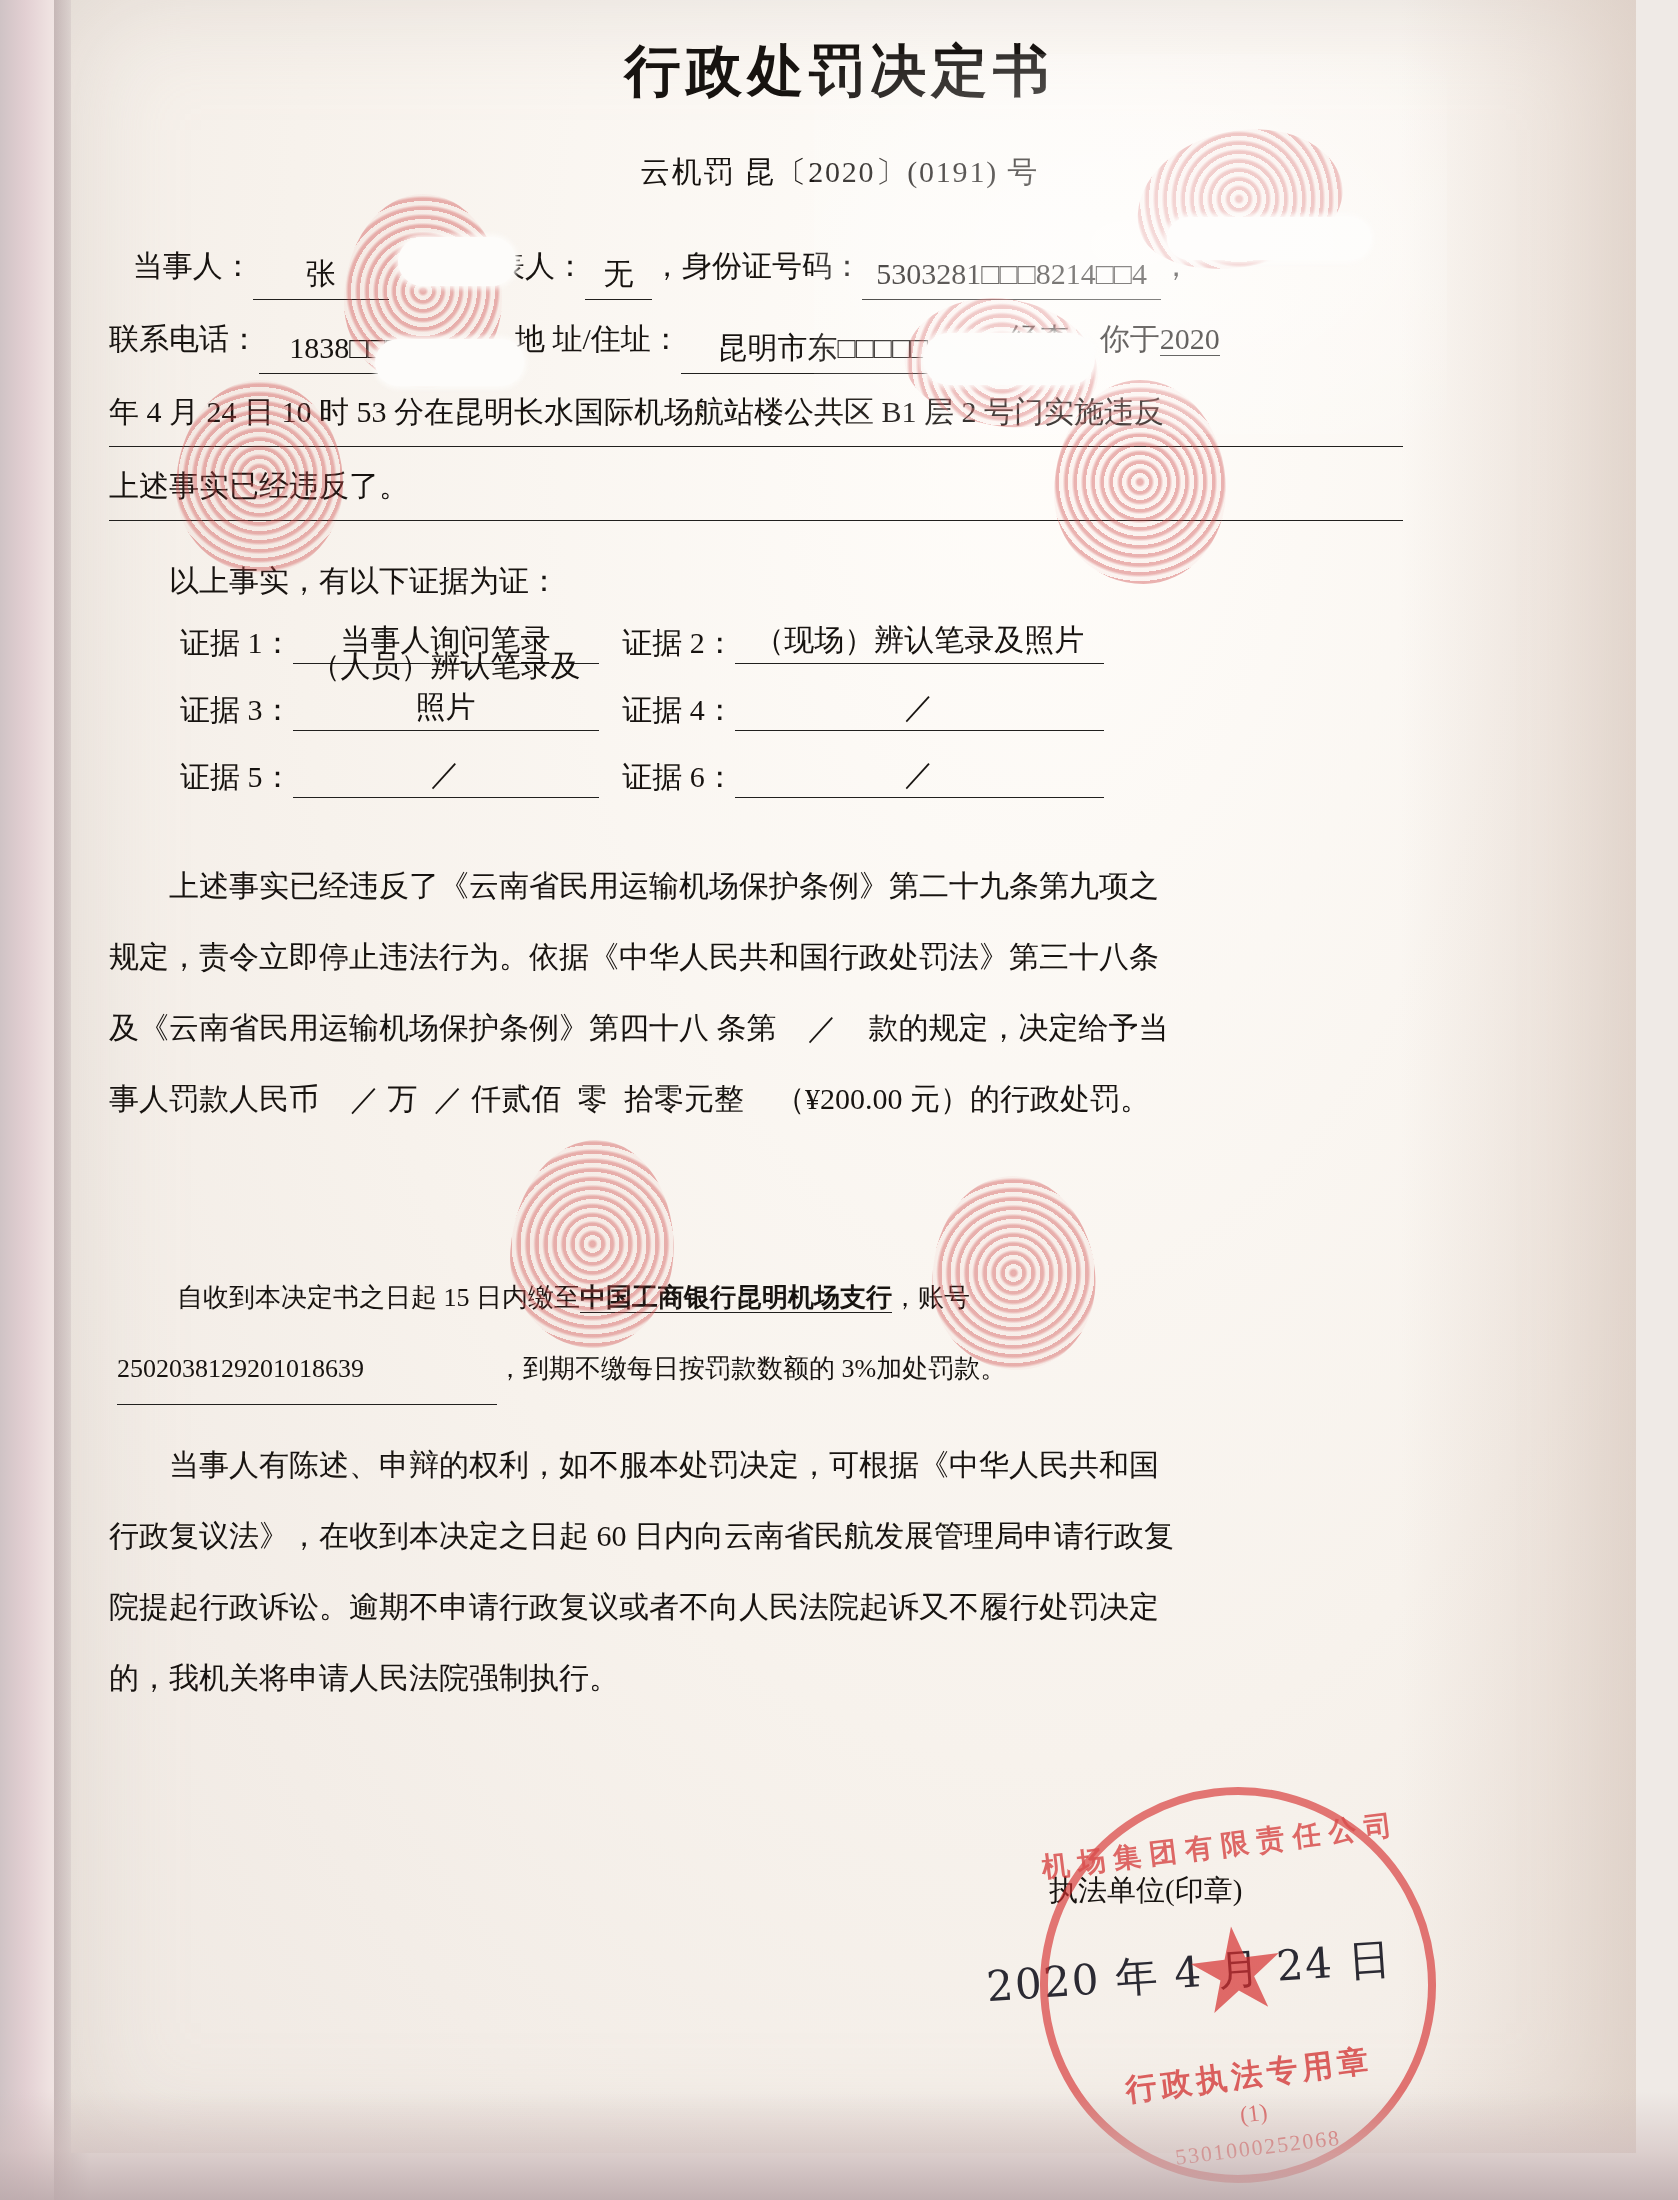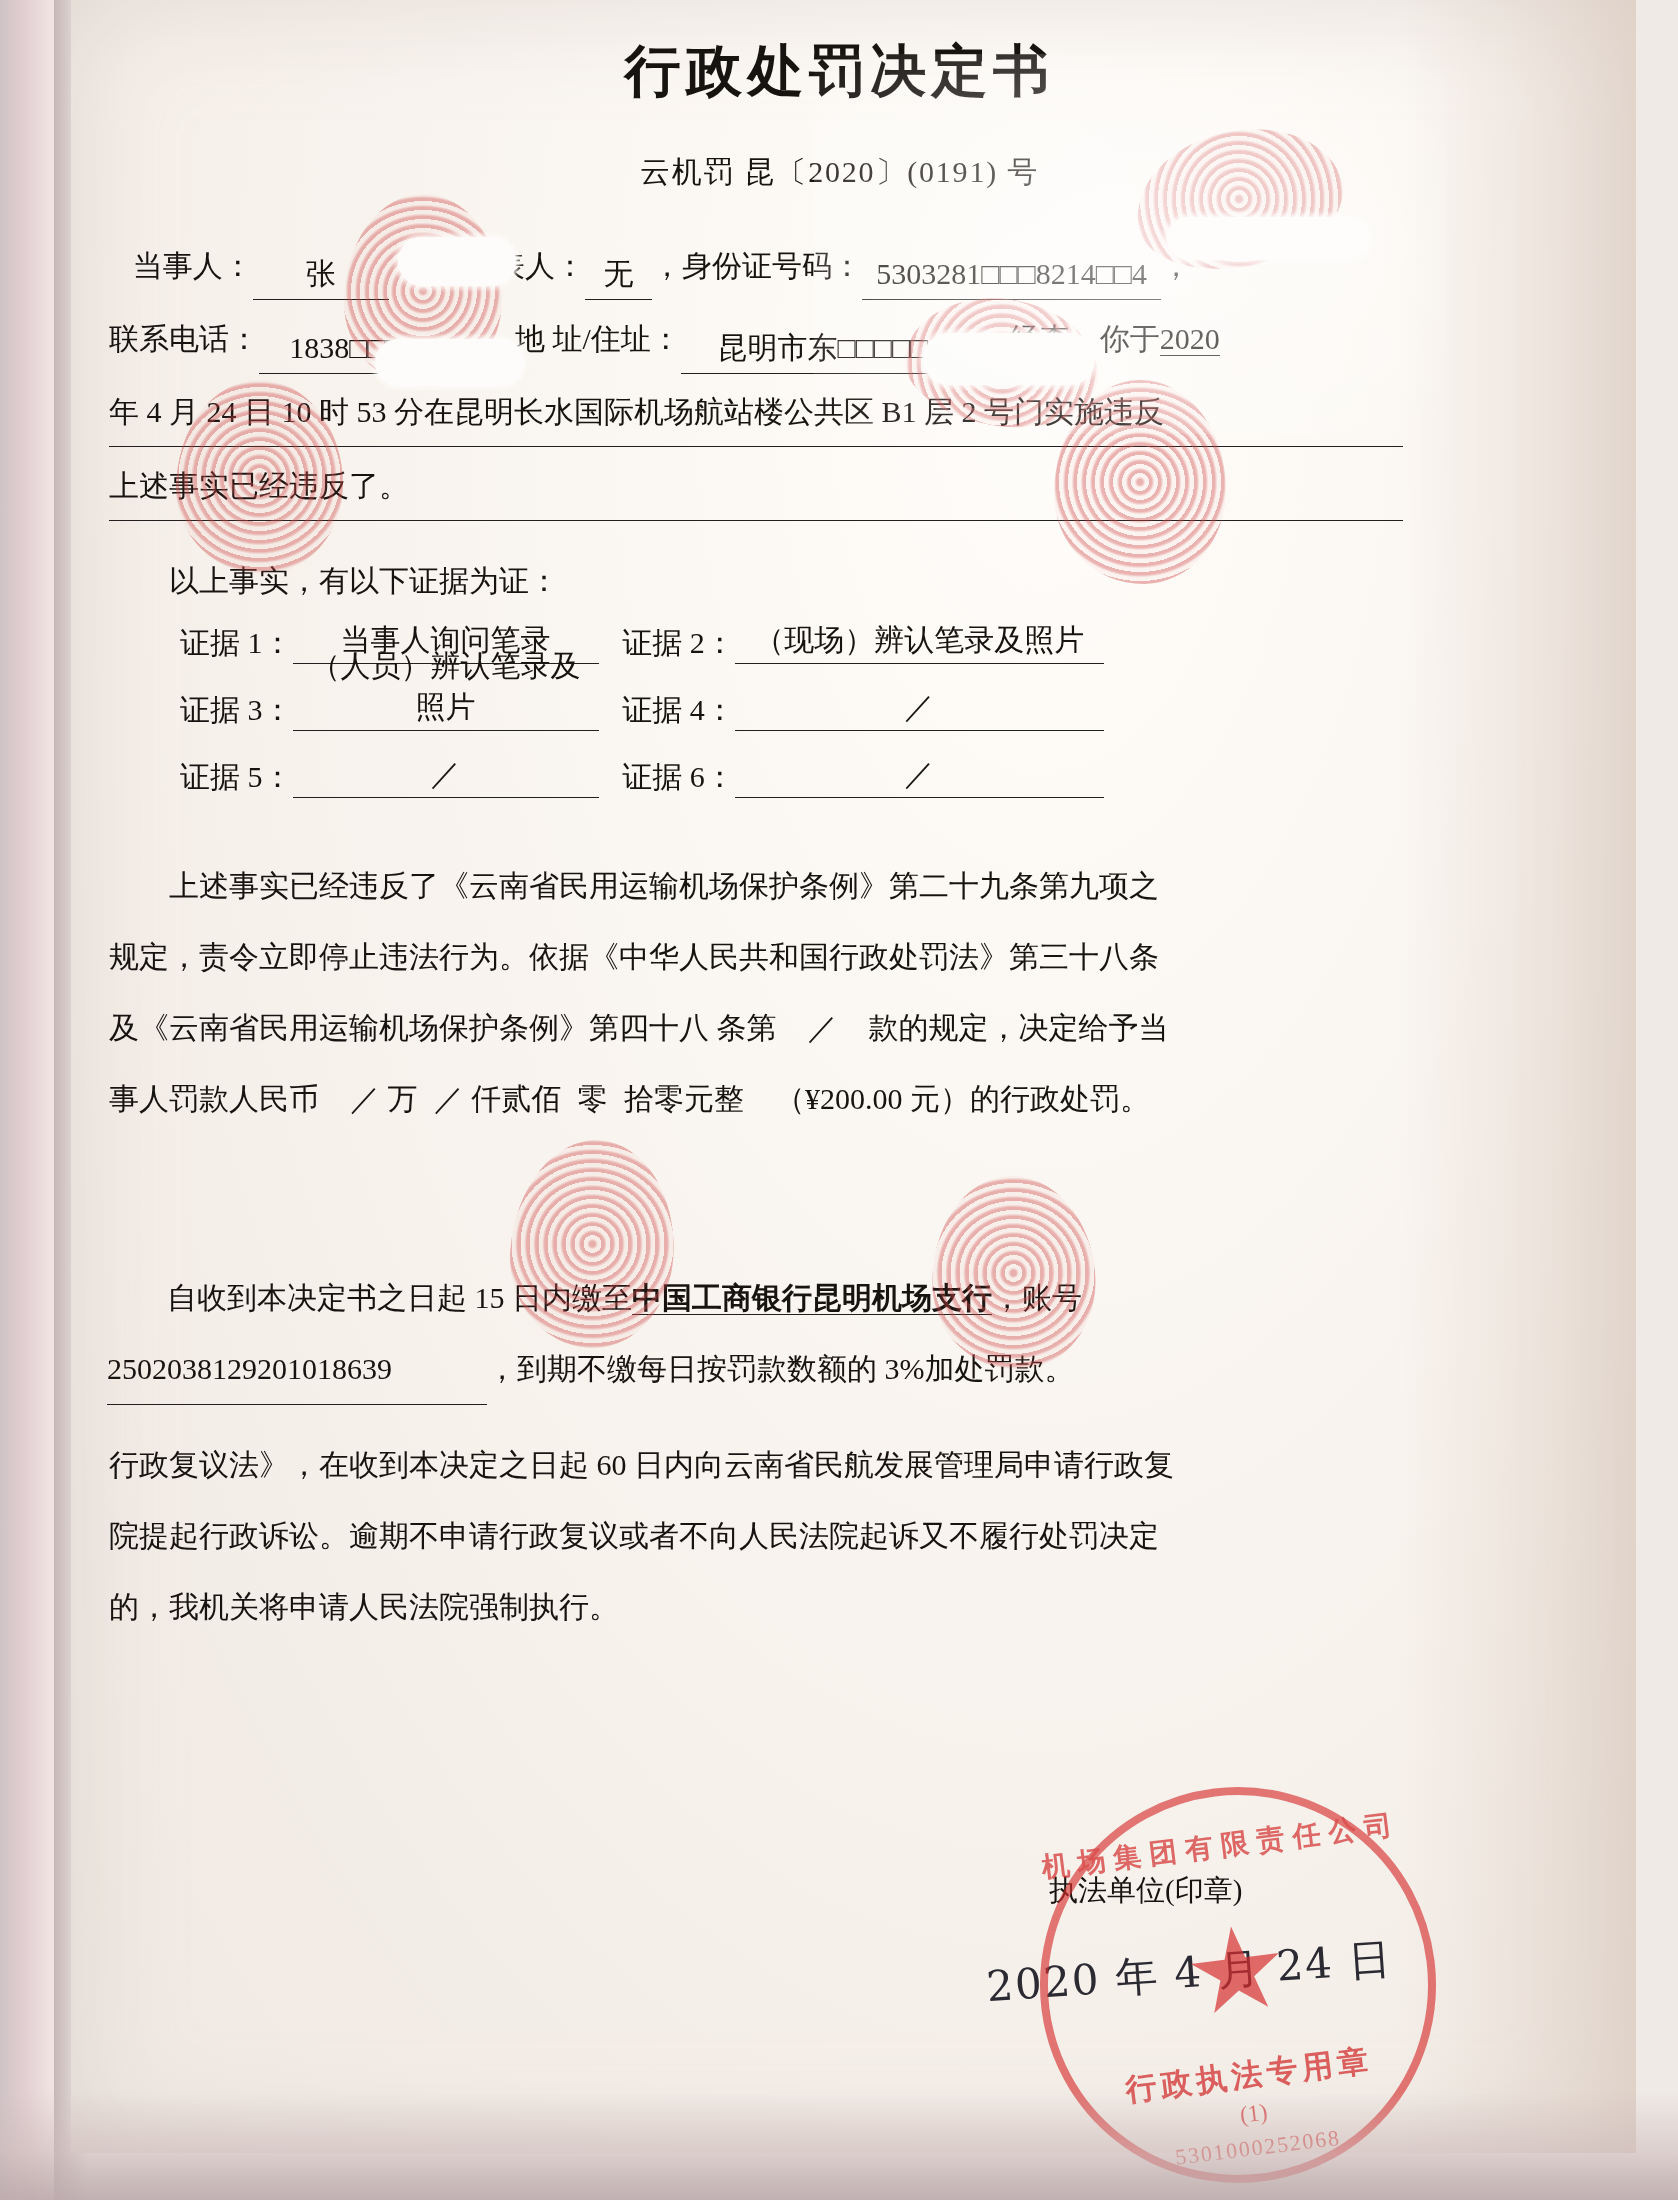--- a/index.html
+++ b/index.html
@@ -119,24 +119,24 @@
     position: absolute;
     left: 109px;
     top: 850px;
     width: 1298px;
     font-size: 30px;
     line-height: 71px;
     text-align: justify;
   }
   .para3 {
     position: absolute;
-    left: 107px;
+    left: 117px;
     top: 1262px;
     width: 1298px;
-    font-size: 30px;
+    font-size: 26px;
     line-height: 71px;
   }
   .para4 {
     position: absolute;
     left: 109px;
     top: 1429px;
     width: 1303px;
     font-size: 30px;
     line-height: 71px;
     text-align: justify;
@@ -313,20 +313,21 @@
     <div class="para3">
       <div class="indent">
         <span>自收到本决定书之日起 15 日内缴至</span><span class="ub">中国工商银行昆明机场支行</span><span>，账号</span>
       </div>
       <div>
         <span class="u" style="display:inline-block;min-width:380px">2502038129201018639</span><span>，到期不缴每日按罚款数额的 3%加处罚款。</span>
       </div>
     </div>
 
     <div class="para4">
+      <div class="indent">当事人有陈述、申辩的权利，如不服本处罚决定，可根据《中华人民共和国</div>
       <div>行政复议法》，在收到本决定之日起 60 日内向云南省民航发展管理局申请行政复</div>
       <div>院提起行政诉讼。逾期不申请行政复议或者不向人民法院起诉又不履行处罚决定</div>
       <div>的，我机关将申请人民法院强制执行。</div>
     </div>
 
     <div class="sign">执法单位(印章)</div>
     <div class="hand-date">2020 年 4 月 24 日</div>
 
     <div class="seal">
       <div class="seal-top">机场集团有限责任公司</div>

